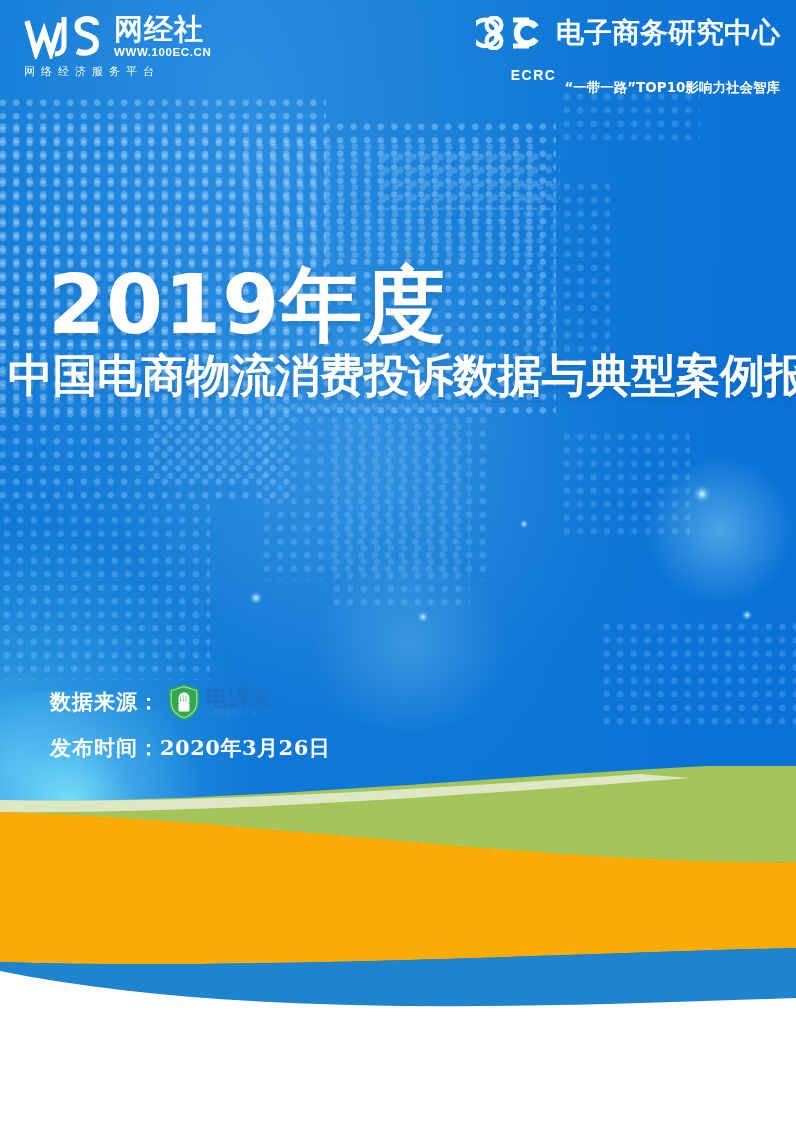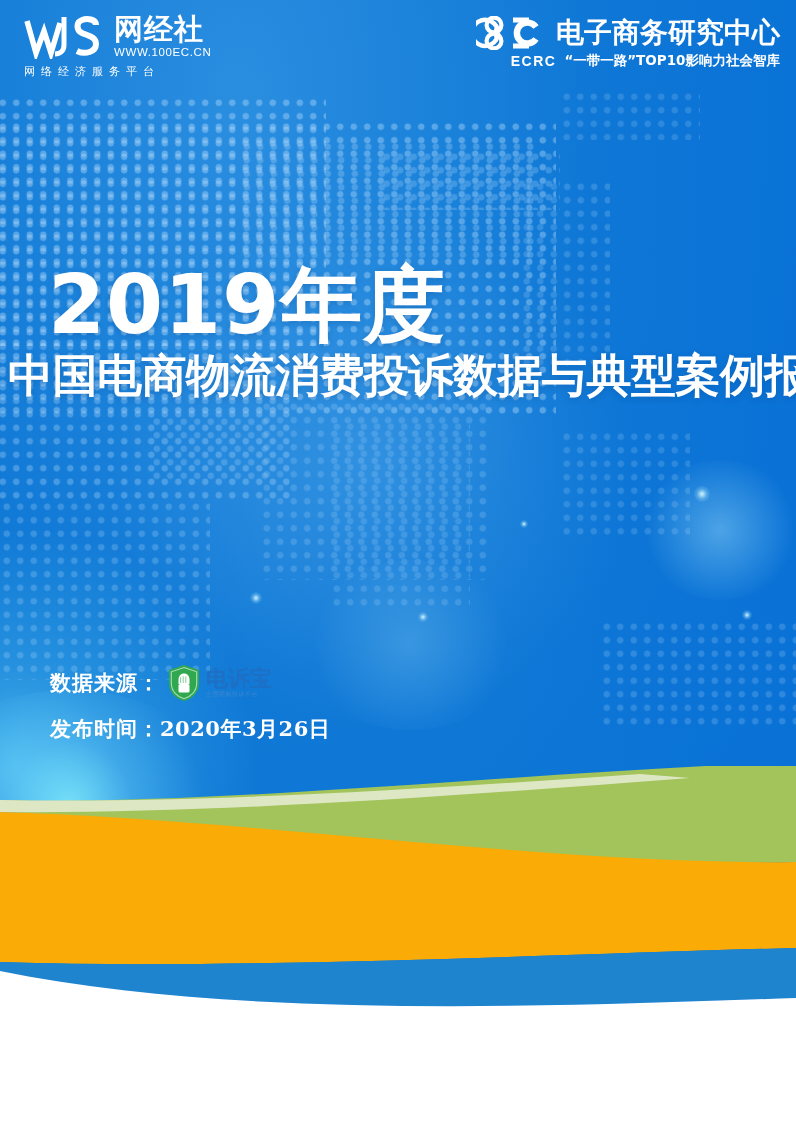--- a/index.html
+++ b/index.html
@@ -66,52 +66,52 @@
     background:radial-gradient(circle, rgba(175,235,255,0.22) 0%, rgba(150,220,255,0) 70%);}
   .spark{position:absolute;border-radius:50%;background:radial-gradient(circle, rgba(215,250,255,0.95) 0%, rgba(190,240,255,0.25) 45%, rgba(180,235,255,0) 80%);}
 
   
   .logo-left{position:absolute;left:24px;top:14px;width:196px;height:72px;}
   .ws-row{display:flex;align-items:flex-end;}
   .ws-mark{width:86px;height:44px;}
   .wjs-cn{margin-left:4px;}
   .wjs-cn-main{font-size:29px;font-weight:bold;color:#ffffff;line-height:31px;letter-spacing:1px;
     font-family:"DejaVu Sans","Liberation Sans",sans-serif;}
-  .wjs-url{font-size:11.5px;font-weight:normal;color:#ffffff;letter-spacing:0.6px;line-height:13px;margin-top:1px;}
+  .wjs-url{font-size:11.5px;font-weight:bold;color:#ffffff;letter-spacing:0.6px;line-height:13px;margin-top:1px;}
   .ws-tag{margin-top:5px;font-size:11px;color:#ffffff;letter-spacing:6px;
     font-family:"DejaVu Sans","Liberation Sans",sans-serif;white-space:nowrap;}
 
   .logo-right{position:absolute;right:16px;top:16px;height:62px;text-align:center;}
   .ecrc-row{display:flex;align-items:center;justify-content:flex-end;}
   .ecrc-mark{width:74px;height:34px;}
   .ecrc-cn{font-size:28px;font-weight:bold;color:#ffffff;line-height:30px;letter-spacing:0px;margin-left:6px;
     font-family:"DejaVu Sans","Liberation Sans",sans-serif;white-space:nowrap;}
   .ecrc-sub-row{display:flex;align-items:center;justify-content:flex-end;margin-top:2px;}
   .ecrc-abbr{font-size:14px;font-weight:bold;color:#ffffff;letter-spacing:1.5px;margin-right:8px;}
   .ecrc-slogan{font-size:13.5px;font-weight:bold;color:#ffffff;white-space:nowrap;
-    font-family:"DejaVu Sans","Liberation Sans",sans-serif;}
+    font-family:"DejaVu Sans","Liberation Sans",sans-serif;margin-top:27px;}
 
   
   .title-year{
     position:absolute;left:48px;top:262px;
     font-size:82px;font-weight:bold;color:#ffffff;line-height:86px;
     letter-spacing:1px;white-space:nowrap;
     font-family:"DejaVu Sans","Liberation Sans",sans-serif;
     text-shadow:0 2px 6px rgba(0,40,90,0.18);
   }
   .title-main{
     position:absolute;left:8px;top:350px;width:786px;
     font-size:45px;font-weight:bold;color:#ffffff;line-height:52px;
     letter-spacing:-0.5px;white-space:nowrap;
     font-family:"DejaVu Sans","Liberation Sans",sans-serif;
     text-shadow:0 2px 6px rgba(0,40,90,0.18);
   }
 
   
-  .meta{position:absolute;left:50px;top:660px;width:700px;}
+  .meta{position:absolute;left:50px;top:679px;width:700px;}
   .meta-row{display:flex;align-items:center;height:46px;}
   .meta-label{
     font-size:21px;color:#ffffff;font-weight:bold;white-space:nowrap;
     font-family:"DejaVu Serif","Liberation Serif",serif;
     letter-spacing:1px;
   }
   .meta-value{
     font-size:21px;color:#ffffff;font-weight:bold;white-space:nowrap;
     font-family:"DejaVu Serif","Liberation Serif",serif;letter-spacing:0.5px;
   }

